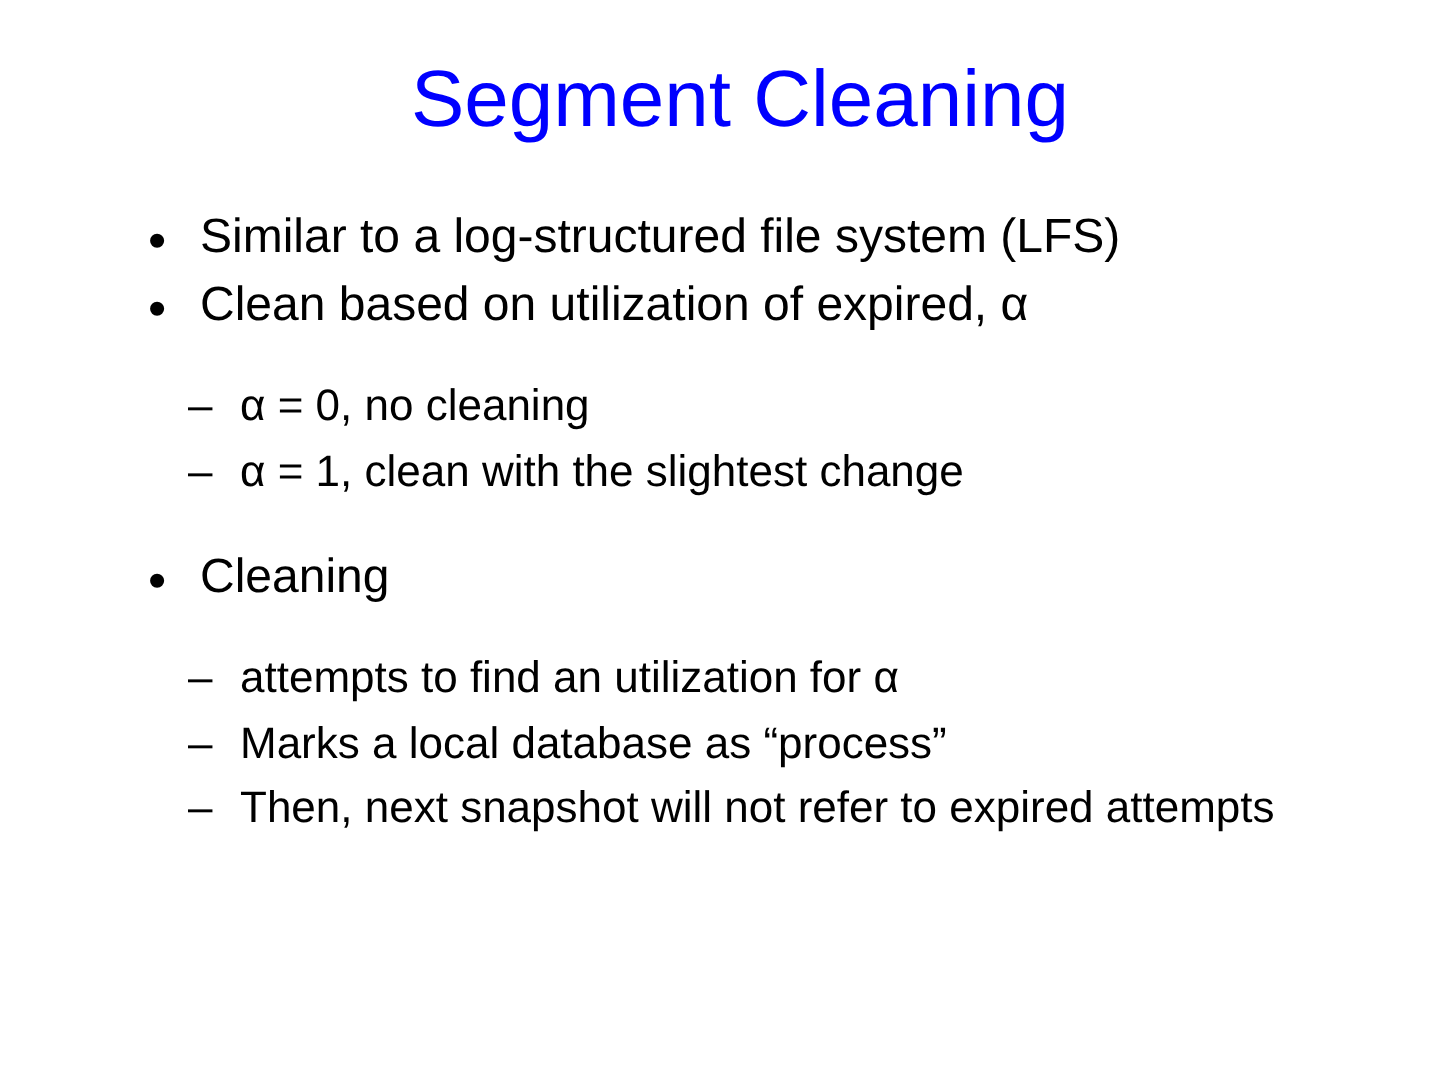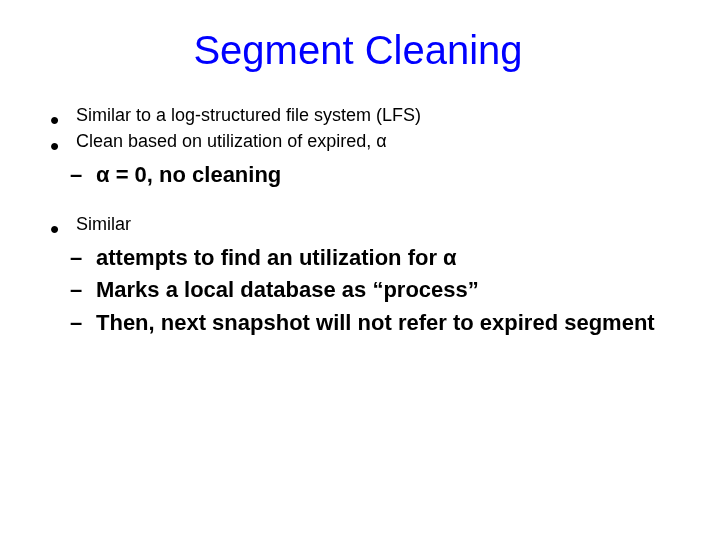--- a/index.html
+++ b/index.html
@@ -8,54 +8,53 @@
     width: 720px;
     height: 540px;
     background: #ffffff;
     font-family: Arial, Helvetica, sans-serif;
     color: #000000;
   }
   .slide {
     width: 720px;
     height: 540px;
     box-sizing: border-box;
-    padding: 20px 40px 40px 36px;
+    padding: 20px 40px 40px 60px;
   }
   .title {
     text-align: center;
     font-size: 40px;
     color: #0000ff;
     margin: 8px 0 30px 0;
     font-weight: normal;
   }
   ul.bullets {
     list-style: none;
     padding: 0;
     margin: 0 0 0 10px;
   }
   ul.bullets > li {
     position: relative;
     padding-left: 30px;
-    font-size: 18px;
+    font-size: 24px;
     line-height: 1.35;
     margin-bottom: 2px;
   }
   ul.bullets > li::before {
     content: "•";
     position: absolute;
     left: 4px;
     top: 0;
     font-size: 26px;
     color: #000;
   }
   ul.dashes {
     list-style: none;
     padding: 0;
-    margin: 6px 0 14px 34px;
-    font-weight: bold;
+    margin: 18px 0 14px 34px;
   }
   ul.dashes > li {
     position: relative;
     padding-left: 26px;
     font-size: 22px;
     line-height: 1.4;
     margin-bottom: 2px;
   }
   ul.dashes > li::before {
     content: "–";
@@ -75,26 +74,27 @@
 <div class="slide">
   <h1 class="title">Segment Cleaning</h1>
 
   <ul class="bullets">
     <li>Similar to a log-structured file system (LFS)</li>
     <li>Clean based on utilization of expired, α</li>
   </ul>
 
   <ul class="dashes">
     <li>α = 0, no cleaning</li>
+    <li>α = 1, clean with the slightest change</li>
   </ul>
 
   <div class="spacer"></div>
 
   <ul class="bullets">
-    <li>Similar</li>
+    <li>Cleaning</li>
   </ul>
 
   <ul class="dashes">
     <li>attempts to find an utilization for α</li>
     <li>Marks a local database as “process”</li>
-    <li>Then, next snapshot will not refer to expired segment</li>
+    <li>Then, next snapshot will not refer to expired attempts</li>
   </ul>
 </div>
 
 </body></html>

